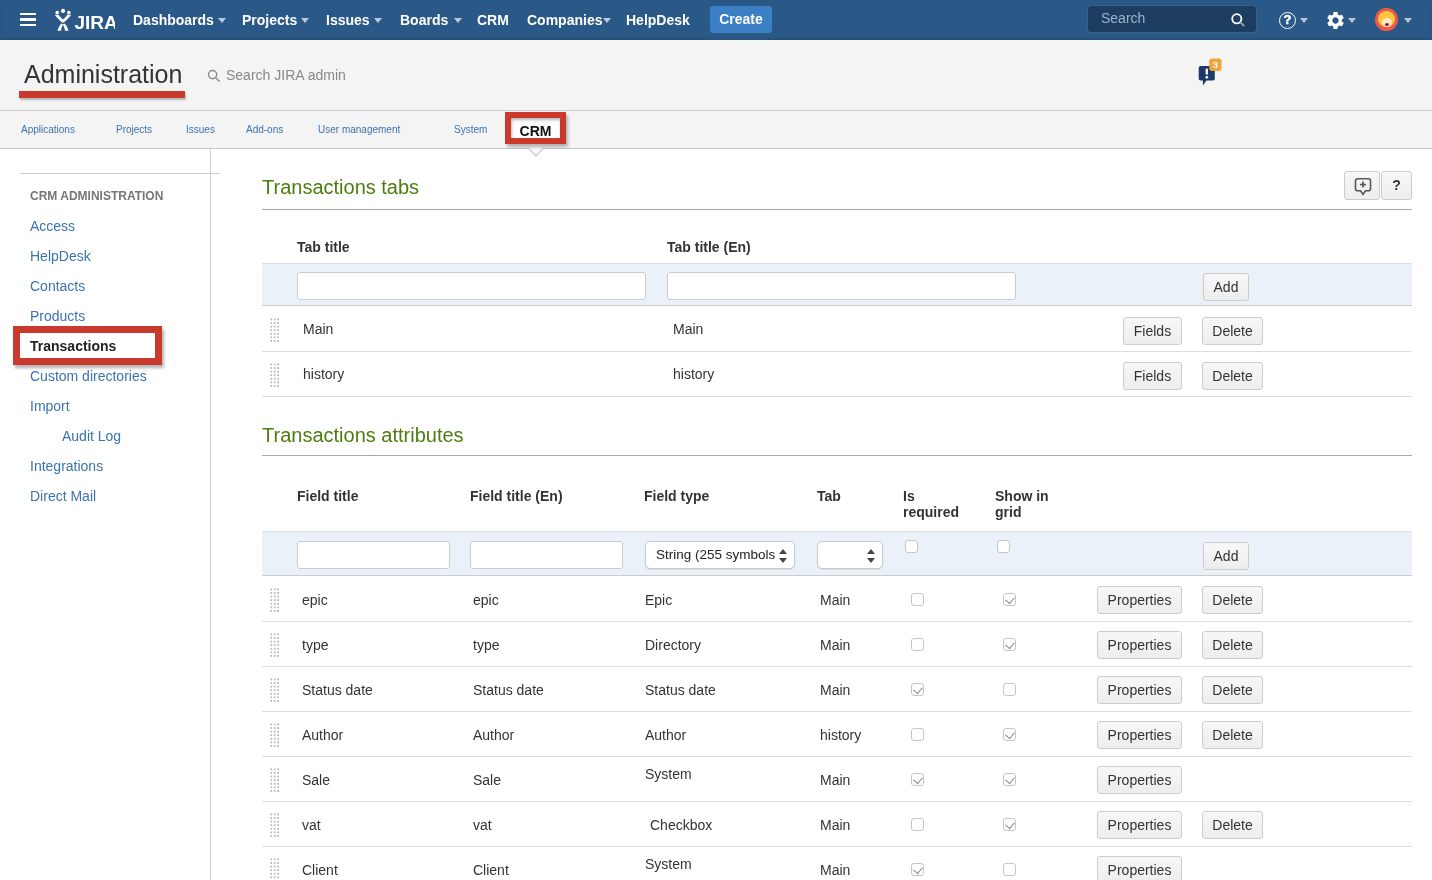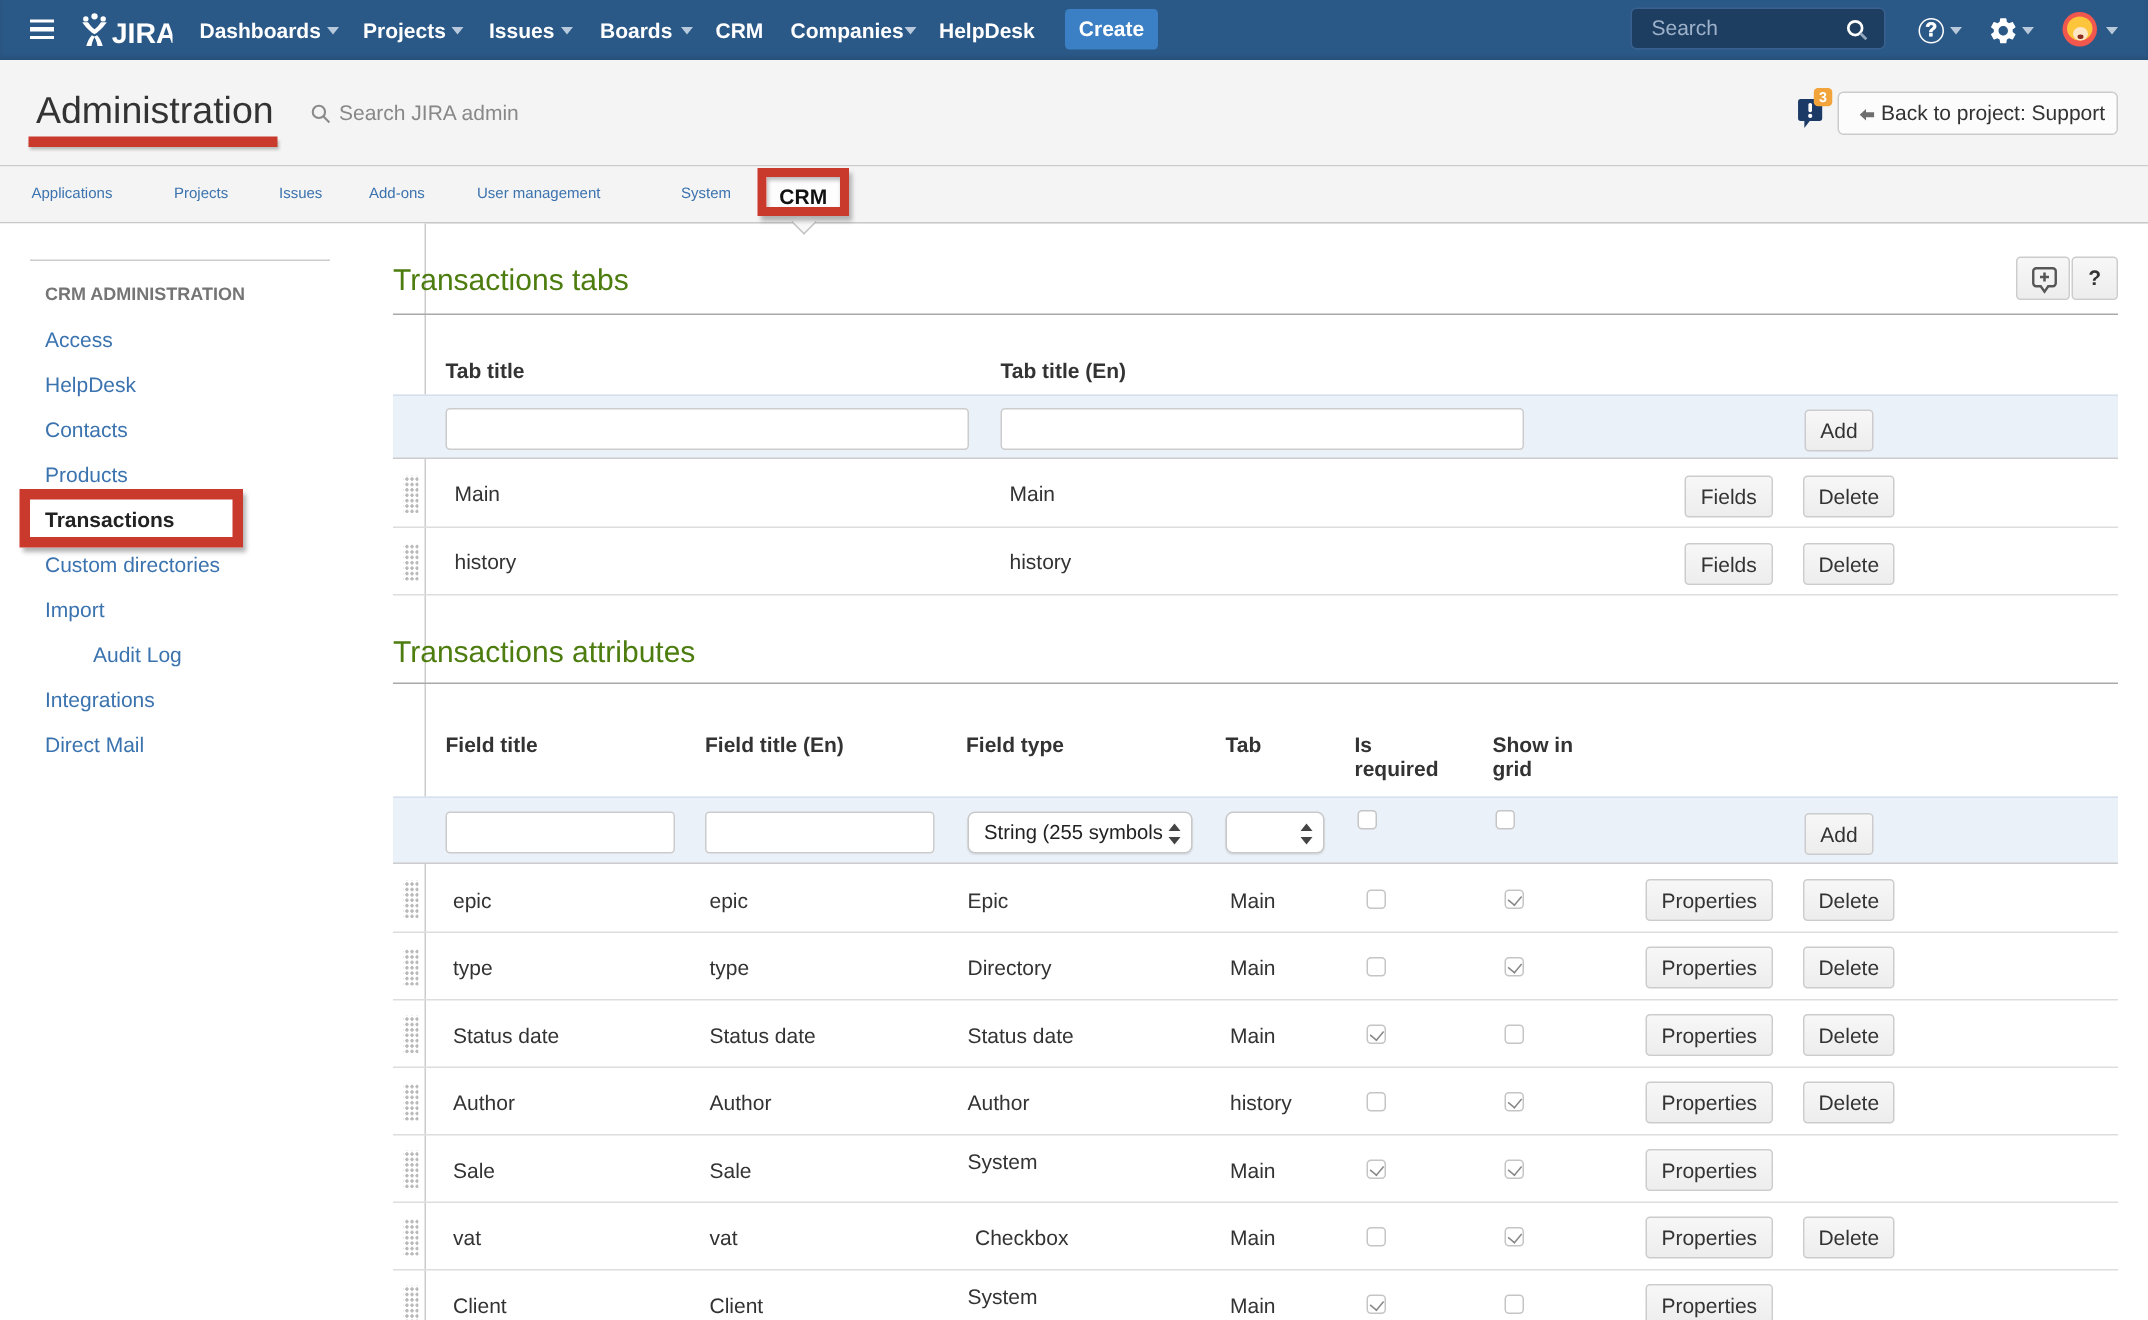--- a/index.html
+++ b/index.html
@@ -24,21 +24,21 @@
 #adminsearch { position:absolute; left:226px; top:67px; color:#888; font-size:14px; }
 
 
 #tabbar { position:absolute; left:0; top:111px; width:1432px; height:38px; background:#f4f4f4; border-bottom:1px solid #c8c8c8; }
 .tab { position:absolute; top:0; height:38px; line-height:38px; color:#3b73af; font-size:10px; white-space:nowrap; }
 #crmtabbox { position:absolute; left:505px; top:112px; width:61px; height:32px; border:6px solid #c9392c; background:#fdfdfd; box-shadow:2px 3px 3px rgba(0,0,0,0.28), inset 1px 2px 3px rgba(0,0,0,0.28); z-index:3; }
 #crmtabbox span { position:absolute; left:0; width:49px; text-align:center; top:3px; height:20px; line-height:20px; color:#111; font-size:14px; font-weight:bold; }
 #notch { position:absolute; left:530px; top:142px; width:12px; height:12px; transform:rotate(45deg); background:#f7f7f7; border-right:1.4px solid #c3c3c3; border-bottom:1.4px solid #c3c3c3; z-index:2; }
 
 
-#sidebar { position:absolute; left:0; top:149px; width:284px; height:731px; background:#fff; border-right:1px solid #ccc; }
+#sidebar { position:absolute; left:0; top:149px; width:211px; height:731px; background:#fff; border-right:1px solid #ccc; }
 #sidesep { position:absolute; left:20px; top:24px; width:200px; height:1px; background:#ccc; }
 #sidehead { position:absolute; left:30px; top:40px; font-size:12px; font-weight:bold; color:#757575; }
 .sidelink { position:absolute; left:30px; color:#3b73af; font-size:14px; white-space:nowrap; }
 #transred { position:absolute; left:13px; top:326px; width:149px; height:39px; border:7px solid #c9392c; background:#fff; box-shadow:2px 3px 3px rgba(0,0,0,0.3); }
 #transred span { display:block; margin:5px 0 0 10px; font-size:14px; font-weight:bold; color:#222; }
 
 
 .h2 { position:absolute; left:262px; font-size:20px; color:#4d7c0f; }
 .hrule { position:absolute; left:262px; width:1150px; height:1px; background:#a9a9a9; }
 .rowline { position:absolute; left:262px; width:1150px; height:1px; background:#ddd; }
@@ -116,26 +116,20 @@
     </svg>
   <div id="adminsearch">Search JIRA admin</div>
 
   <svg width="26" height="30" style="position:absolute;left:1197px;top:57px" viewBox="0 0 26 30">
     <path d="M3.5 9 h12.5 a1.8 1.8 0 0 1 1.8 1.8 v11 a1.8 1.8 0 0 1 -1.8 1.8 h-6.5 l-3.6 4.8 v-4.8 h-2.4 a1.8 1.8 0 0 1 -1.8 -1.8 v-11 a1.8 1.8 0 0 1 1.8 -1.8 z" fill="#1b3a66"></path>
     <rect x="8.6" y="11.6" width="2.4" height="6.2" rx="1.1" fill="#fff"></rect>
       <circle cx="9.8" cy="20.3" r="1.4" fill="#fff"></circle>
     <rect x="12.2" y="1.6" width="12.3" height="12.3" rx="2.8" fill="#f2a33a"></rect>
     <text x="18.3" y="11" font-size="9.5" font-weight="bold" fill="#fff" text-anchor="middle" font-family="Liberation Sans, sans-serif">3</text>
   </svg>
-  <div class="btn" style="left:1225px;top:61px;width:187px;height:29px;background:#fcfcfc;border-color:#ccc;border-radius:4px;">
-    <svg width="11" height="9" style="position:absolute;left:13px;top:10px" viewBox="0 0 11 9">
-        <path d="M0.8 4.5 L5 0.6 L5 2.9 L10.4 2.9 L10.4 6.1 L5 6.1 L5 8.4 Z" fill="#6e6e6e"></path>
-      </svg>
-    <span style="position:absolute;left:28px;top:5px;font-size:14px;">Back to project: Support</span>
-  </div>
 
   <div id="tabbar">
     <div class="tab" style="left:21px;">Applications</div>
     <div class="tab" style="left:116px;">Projects</div>
     <div class="tab" style="left:186px;">Issues</div>
     <div class="tab" style="left:246px;">Add-ons</div>
     <div class="tab" style="left:318px;">User management</div>
     <div class="tab" style="left:454px;">System</div>
   </div>
   <div id="notch"></div>

